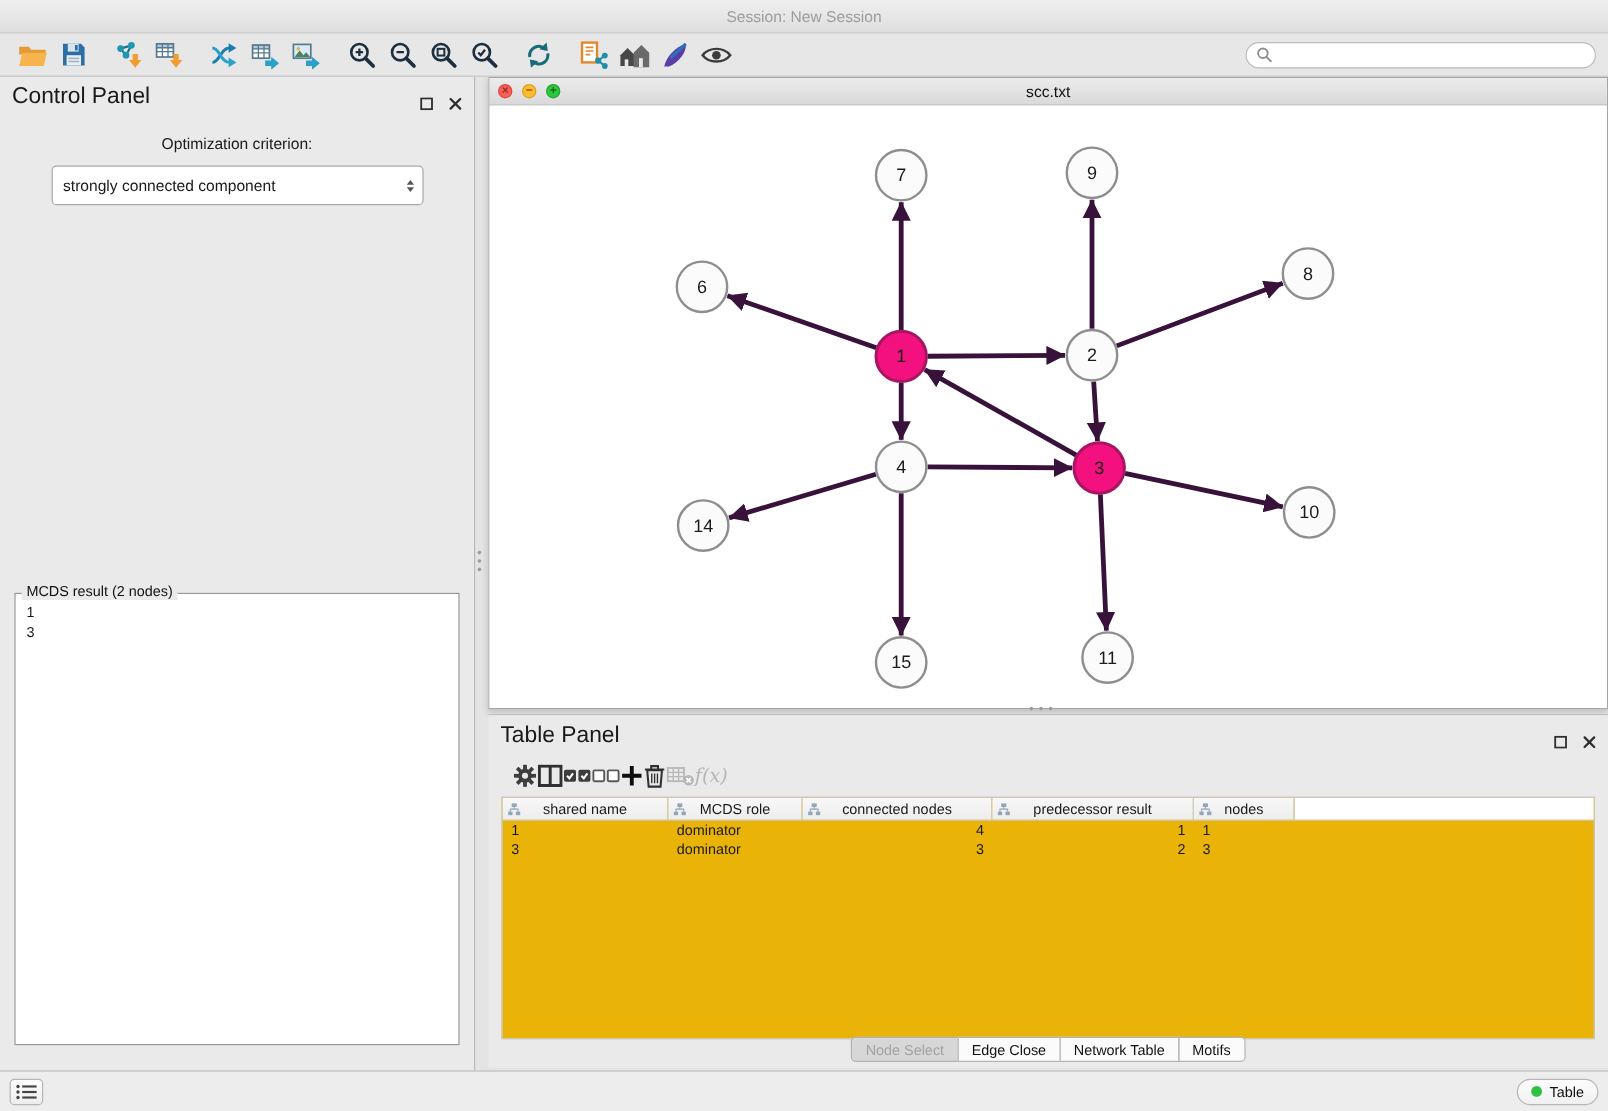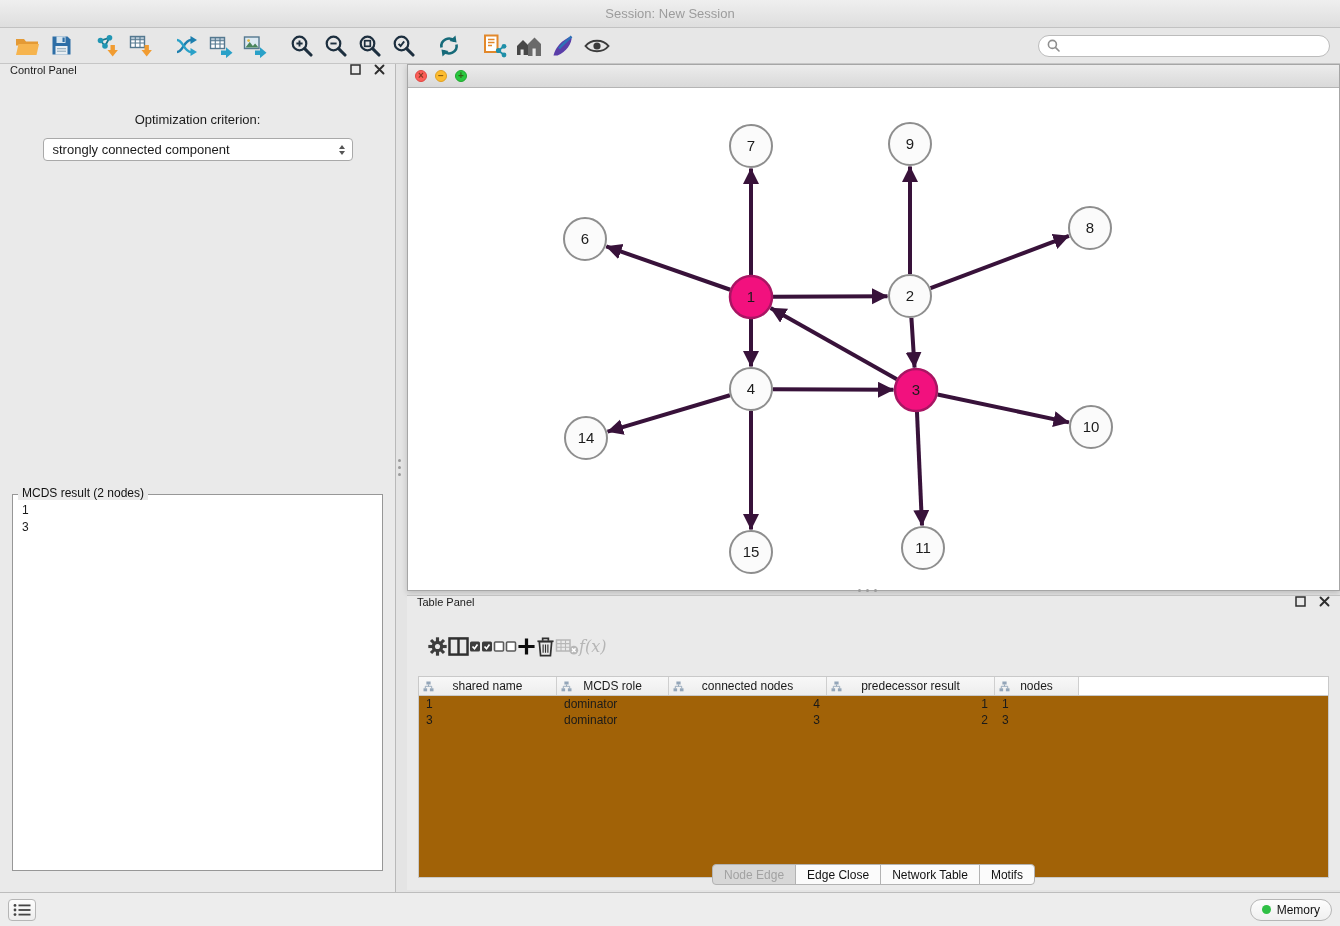--- a/index.html
+++ b/index.html
@@ -8,29 +8,29 @@
 svg{display:block}
 
 .titlebar{position:absolute;left:0;top:0;width:1340px;height:28px;background:linear-gradient(#efefef,#dedede);border-bottom:1px solid #c2c2c2;display:flex;align-items:center;justify-content:center;font-size:13px;color:#9c9c9c;z-index:5}
 .toolbar{position:absolute;left:0;top:28px;width:1340px;height:36px;background:#e7e7e7;border-bottom:1px solid #c6c6c6;display:flex;align-items:center;padding:0 10px;z-index:5}
 .tbtn{width:34px;height:30px;display:flex;align-items:center;justify-content:center;border-radius:4px;flex:0 0 auto}
 .tsep{width:12px;flex:0 0 auto}
 .search-box{margin-left:auto;width:292px;height:22px;background:#fff;border:1px solid #bcbcbc;border-radius:12px;display:flex;align-items:center;padding:0 8px;gap:5px;flex:0 0 auto}
 .search-box input{flex:1;border:0;outline:0;background:transparent;font:12px "Liberation Sans",sans-serif;color:#333}
 
 .control-panel{position:absolute;left:0;top:64px;width:396px;height:828px;background:#eaeaea;border-right:1px solid #b9b9b9}
-.panel-titlebar{height:28px;display:flex;align-items:flex-start;padding:0 10px;font-size:11px;color:#1a1a1a}
+.panel-titlebar{height:28px;display:flex;align-items:flex-end;padding:0 10px;font-size:19px;color:#1a1a1a}
 .panel-icons{margin-left:auto;display:flex;align-items:center;gap:13px}
 .tab-strip{display:flex;justify-content:center}
 .seg-tab{height:21px;padding:0 11px;display:flex;align-items:center;background:#fbfbfb;border:1px solid #b3b3b3;margin-left:-1px;font-size:12px;color:#111;white-space:nowrap}
 .seg-tab:first-child{margin-left:0;border-radius:4px 0 0 4px}
 .seg-tab:last-child{border-radius:0 4px 4px 0}
 .seg-tab.active{background:#d7d7d7;color:#a2a2a2}
 .opt-label{margin-top:20px;text-align:center;font-size:13px}
-.dropdown{margin:11px auto 0;width:310px;height:23px;background:#fff;border:1px solid #a9a9a9;border-radius:4px;display:flex;align-items:center;padding:0 7px 0 9px;font-size:13px}
+.dropdown{margin:11px auto 0;width:310px;height:33px;background:#fff;border:1px solid #a9a9a9;border-radius:4px;display:flex;align-items:center;padding:0 7px 0 9px;font-size:13px}
 .dd-arrows{margin-left:auto;display:flex;flex-direction:column;gap:2px;align-items:center}
 .tri-up{width:0;height:0;border-left:3.5px solid transparent;border-right:3.5px solid transparent;border-bottom:4.5px solid #555}
 .tri-down{width:0;height:0;border-left:3.5px solid transparent;border-right:3.5px solid transparent;border-top:4.5px solid #555}
 .btn-row{margin-top:12px;display:flex;justify-content:center;gap:15px}
 .btn{height:21px;padding:0 14px;background:linear-gradient(#ffffff,#f2f2f2);border:1px solid #a9a9a9;border-radius:4px;font-size:13px;display:flex;align-items:center}
 .result-box{position:absolute;left:12px;top:430px;width:371px;height:377px;background:#fff;border:1px solid #979797}
 .result-title{position:absolute;top:-9px;left:5px;background:#eaeaea;padding:0 4px;font-size:12px;color:#111}
 .result-lines{padding:7px 9px;font-size:12px;line-height:17px}
 
 .net-window{position:absolute;left:407px;top:64px;width:933px;height:527px;background:#fefefe;border:1px solid #a6a6a6;box-shadow:0 2px 6px rgba(0,0,0,.18)}
@@ -40,21 +40,21 @@
 .light{width:12px;height:12px;border-radius:50%;display:flex;align-items:center;justify-content:center;font-size:10px;line-height:1;color:rgba(60,30,0,.62);font-weight:700}
 .light.red{background:#fb5e57;border:1px solid #df4742}
 .light.yellow{background:#fdbc2f;border:1px solid #dfa023}
 .light.green{background:#29c83f;border:1px solid #1fa62f}
 .net-canvas{position:absolute;left:0;top:23px;width:931px;height:502px;background:#fff}
 
 .table-panel{position:absolute;left:407px;top:595px;width:933px;height:295px;background:#eaeaea;border-top:1px solid #c2c2c2}
 .tp-toolbar{position:absolute;left:20px;top:32px;height:36px;display:flex;align-items:center;}
 .tp-btn{display:flex;align-items:center;justify-content:center}
 .fx{font-family:"DejaVu Serif",serif;font-style:italic;font-size:16px;color:#b5b5b5}
-.data-table{position:absolute;left:11px;top:80px;width:911px;height:202px;background:#a16207;border:1px solid #c9c9c9}
+.data-table{position:absolute;left:11px;top:68px;width:911px;height:202px;background:#eab308;border:1px solid #c9c9c9}
 .dt-header{display:flex;height:19px;border-bottom:1px solid #c9c9c9}
 .dt-hcell{position:relative;display:flex;align-items:center;justify-content:center;font-size:12px;background:linear-gradient(#f8f8f8,#ededed);border-right:1px solid #cfcfcf;flex:0 0 auto}
 .dt-hcell svg{position:absolute;left:4px}
 .dt-hfill{flex:1;background:#fff}
 .dt-row{display:flex;height:16px;font-size:12px}
 .dt-cell{padding:0 7px;display:flex;align-items:center;flex:0 0 auto}
 .dt-cell.num{justify-content:flex-end}
 .tp-tabs{position:absolute;left:0;top:268px;width:100%;display:flex;justify-content:center}
 
 .status-bar{position:absolute;left:0;top:892px;width:1340px;height:34px;background:#ededed;border-top:1px solid #bdbdbd;display:flex;align-items:center;padding:0 8px}
@@ -242,20 +242,21 @@
     <span class="result-title">MCDS result (2 nodes)</span>
     <div class="result-lines">
       <div>1</div>
       <div>3</div>
     </div>
   </div>
 </div>
 
 <div class="net-window">
   <div class="net-titlebar">
+    <span class="net-title">scc.txt</span>
     <span class="traffic">
       <span class="light red">×</span>
       <span class="light yellow">−</span>
       <span class="light green">+</span>
     </span>
   </div>
   <div class="net-canvas">
     <svg width="931" height="502" viewBox="0 0 931 502">
         <defs>
           <marker id="arrowhead" markerUnits="userSpaceOnUse" markerWidth="18" markerHeight="18" refX="15.5" refY="8" orient="auto">
@@ -445,36 +446,36 @@
     <div class="dt-row">
       <div class="dt-cell" style="width:138px">3</div>
       <div class="dt-cell" style="width:112px">dominator</div>
       <div class="dt-cell num" style="width:158px">3</div>
       <div class="dt-cell num" style="width:168px">2</div>
       <div class="dt-cell" style="width:84px">3</div>
     </div>
   </div>
   <div class="tp-tabs">
     <span class="tab-strip">
-      <span class="seg-tab active">Node Edge</span>
+      <span class="seg-tab active">Node Select</span>
       <span class="seg-tab">Edge Close</span>
       <span class="seg-tab">Network Table</span>
       <span class="seg-tab">Motifs</span>
     </span>
   </div>
 </div>
 
 <div class="status-bar">
   <span class="hist-btn">
       <svg width="18" height="14" viewBox="0 0 18 14" fill="#444">
         <circle cx="2" cy="2.4" r="1.4"></circle>
         <rect x="5.5" y="1.5" width="12" height="1.8"></rect>
         <circle cx="2" cy="7" r="1.4"></circle>
         <rect x="5.5" y="6.1" width="12" height="1.8"></rect>
         <circle cx="2" cy="11.6" r="1.4"></circle>
         <rect x="5.5" y="10.7" width="12" height="1.8"></rect>
       </svg>
     </span>
   <span class="memory-btn">
     <span class="memdot"></span>
-    <span>Memory</span>
+    <span>Table</span>
   </span>
 </div>
 
 </body></html>

